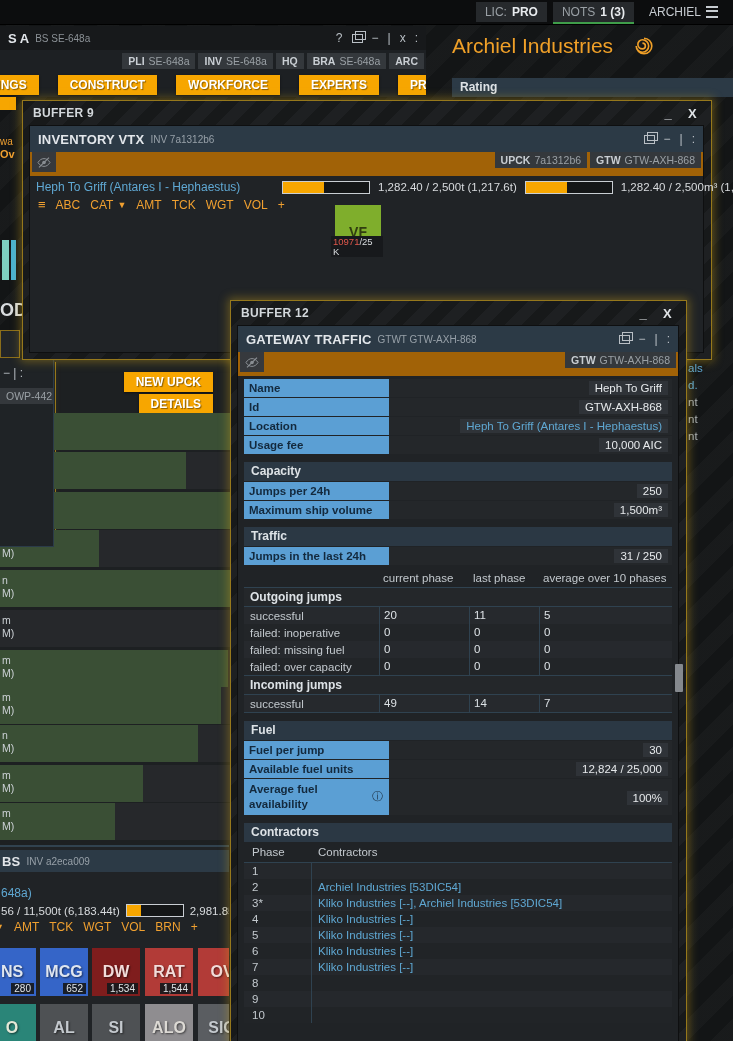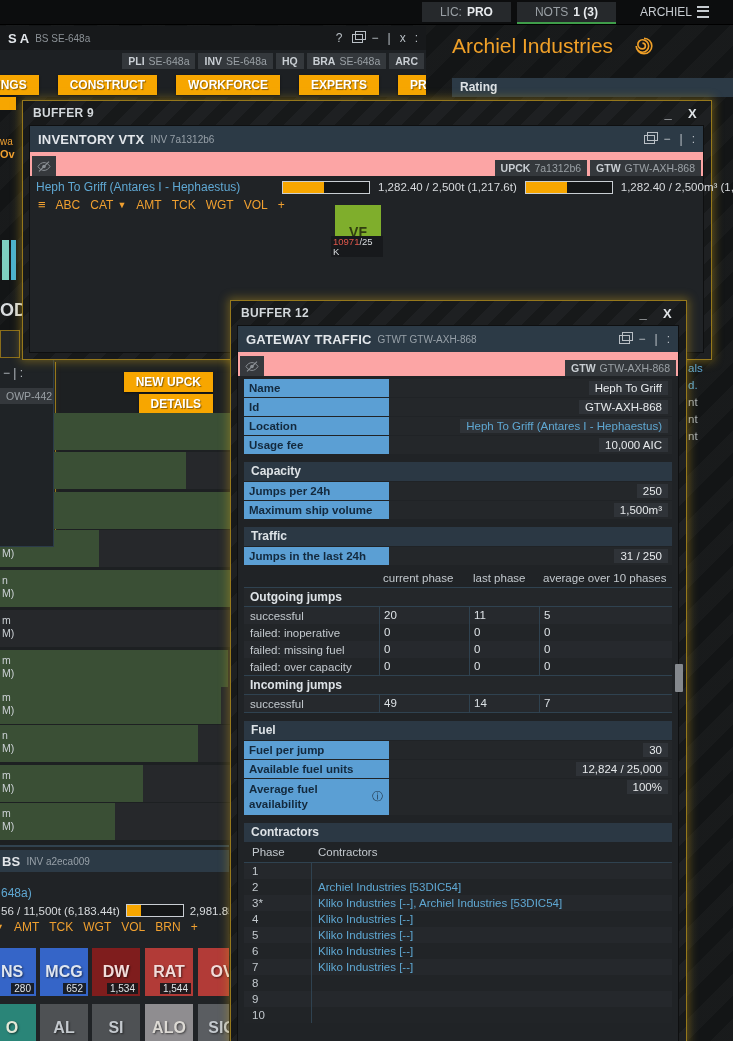--- a/index.html
+++ b/index.html
@@ -3,38 +3,38 @@
 <meta charset="utf-8">
 <style>
   html,body{margin:0;padding:0;background:#0b0c0d;}
   #canvas{position:relative;width:733px;height:1041px;overflow:hidden;
     background:#141617;
     background-image:repeating-linear-gradient(315deg,rgba(255,255,255,.018) 0 16px,rgba(0,0,0,.05) 16px 32px);
     font-family:"Liberation Sans","DejaVu Sans",sans-serif;color:#d8dbde;font-size:12px;}
   .abs{position:absolute;}
   
   .topbar{position:absolute;left:0;top:0;right:0;height:24px;background:#0c0d0e;display:flex;justify-content:flex-end;align-items:stretch;gap:6px;padding-right:6px;border-bottom:1px solid #000;}
-  .tb-item{display:flex;align-items:center;gap:5px;background:#26292c;padding:0 18px;margin:2px 0;font-size:12px;color:#e8ebee;}
+  .tb-item{display:flex;align-items:center;gap:5px;background:#26292c;padding:0 9px;margin:2px 0;font-size:12px;color:#e8ebee;}
   .tb-item .dim{color:#9aa0a5;}
   .tb-nots{border-bottom:2px solid #3f9d4a;margin-bottom:0;}
   .tb-plain{background:transparent;color:#c6cbd0;}
   .ic-menu{display:inline-block;width:12px;height:8px;border-top:2px solid #c6cbd0;border-bottom:2px solid #c6cbd0;position:relative;}
   .ic-menu::after{content:"";position:absolute;left:0;right:0;top:2px;height:2px;background:#c6cbd0;}
   
   .company-title{position:absolute;left:452px;top:34px;font-size:21px;color:#f0a028;display:flex;align-items:center;gap:20px;}
   .rating-bar{position:absolute;left:452px;top:78px;width:281px;height:19px;background:#2c3a46;color:#dde2e6;font-weight:bold;font-size:12px;line-height:19px;padding-left:8px;box-sizing:border-box;}
   
   .hdrbar{height:26px;background:#2c3a46;display:flex;align-items:center;padding:0 8px;gap:6px;}
   .hdrbar .ttl{font-weight:bold;font-size:13px;color:#e2e6ea;letter-spacing:.2px;}
   .hdrbar .sub{font-size:10px;color:#97a0a8;}
   .hdrbar .sp{flex:1;}
   .wctl{display:flex;align-items:center;gap:9px;color:#b9bfc5;font-size:12px;}
   .ic-copy{position:relative;display:inline-block;width:9px;height:7px;border:1px solid #b9bfc5;}
   .ic-copy::before{content:"";position:absolute;left:2px;top:-4px;width:9px;height:7px;border:1px solid #b9bfc5;}
-  .cmdrow{height:24px;background:#fca5a5;display:flex;align-items:flex-end;padding:0 2px;gap:4px;}
+  .cmdrow{height:24px;background:#a16207;display:flex;align-items:flex-start;padding:0 2px;gap:4px;}
   .eyebtn{width:24px;height:20px;background:#36393d;display:flex;align-items:center;justify-content:center;}
   .tag{display:inline-flex;gap:4px;background:#34383c;padding:2px 6px;font-size:10.5px;color:#9aa0a5;white-space:nowrap;}
   .tag b{color:#c9ced3;}
   .tagrow{display:flex;gap:3px;justify-content:flex-end;flex:1;align-items:center;}
   .buffer{border:1px solid #96781c;box-shadow:0 0 9px 2px rgba(214,170,26,.38);background:#191b1d;
     background-image:repeating-linear-gradient(315deg,#1e2022 0 12px,#17191a 12px 24px);}
   .buf-title{height:24px;display:flex;align-items:center;padding:0 10px;color:#d3d8dc;font-weight:bold;font-size:12px;letter-spacing:.3px;}
   .buf-title .sp{flex:1;}
   .buf-title .wx{font-weight:bold;color:#dfe3e6;font-size:13px;display:flex;gap:16px;padding-right:4px;}
   .panel{position:absolute;left:6px;right:7px;top:24px;background:#202326;border:1px solid #0e0f10;}
@@ -48,21 +48,21 @@
   
   .g-body{padding:2px 6px 0 6px;}
   .sec-h{height:19px;background:#2b3844;color:#dde2e6;font-weight:bold;font-size:12px;line-height:19px;padding-left:7px;margin-top:8px;}
   .kv{display:flex;height:18px;margin-top:1px;align-items:stretch;background:#24272a;}
   .kv-l{width:145px;flex:none;background:#5b9fd4;color:#13293d;font-weight:bold;font-size:11.5px;line-height:18px;padding-left:5px;box-sizing:border-box;position:relative;}
   .kv-v{flex:1;display:flex;justify-content:flex-end;align-items:center;padding-right:4px;}
   .vbox{background:#2f3338;color:#e6e9eb;font-size:11.5px;padding:1px 6px;font-style:normal;}
   .vbox.link{color:#5fa8d3;}
   .kv.tall{height:36px;}
   .kv.tall .kv-l{line-height:15px;padding-top:3px;}
-  .kv.tall .kv-v{align-items:flex-start;padding-top:1px;}
+  .kv.tall .kv-v{align-items:center;padding-top:1px;}
   .info-i{position:absolute;right:6px;top:10px;font-size:11px;color:#1d3144;font-weight:normal;}
   .tcols{display:flex;height:18px;align-items:center;color:#c3c9ce;font-size:11.5px;margin-top:4px;}
   .tc0{width:135px;flex:none;}
   .tc1{width:90px;flex:none;padding-left:4px;box-sizing:border-box;}
   .tc2{width:70px;flex:none;padding-left:4px;box-sizing:border-box;}
   .tc3{flex:1;padding-left:4px;box-sizing:border-box;}
   .subhdr{height:18px;line-height:18px;font-weight:bold;font-size:12px;color:#dde2e6;background:#24272a;border-top:1px solid #2f4250;border-bottom:1px solid #2f4250;padding-left:6px;}
   .trow{display:flex;height:17px;align-items:center;font-size:11.5px;}
   .trow.alt0{background:#26292d;}
   .trow.alt1{background:#222528;}

